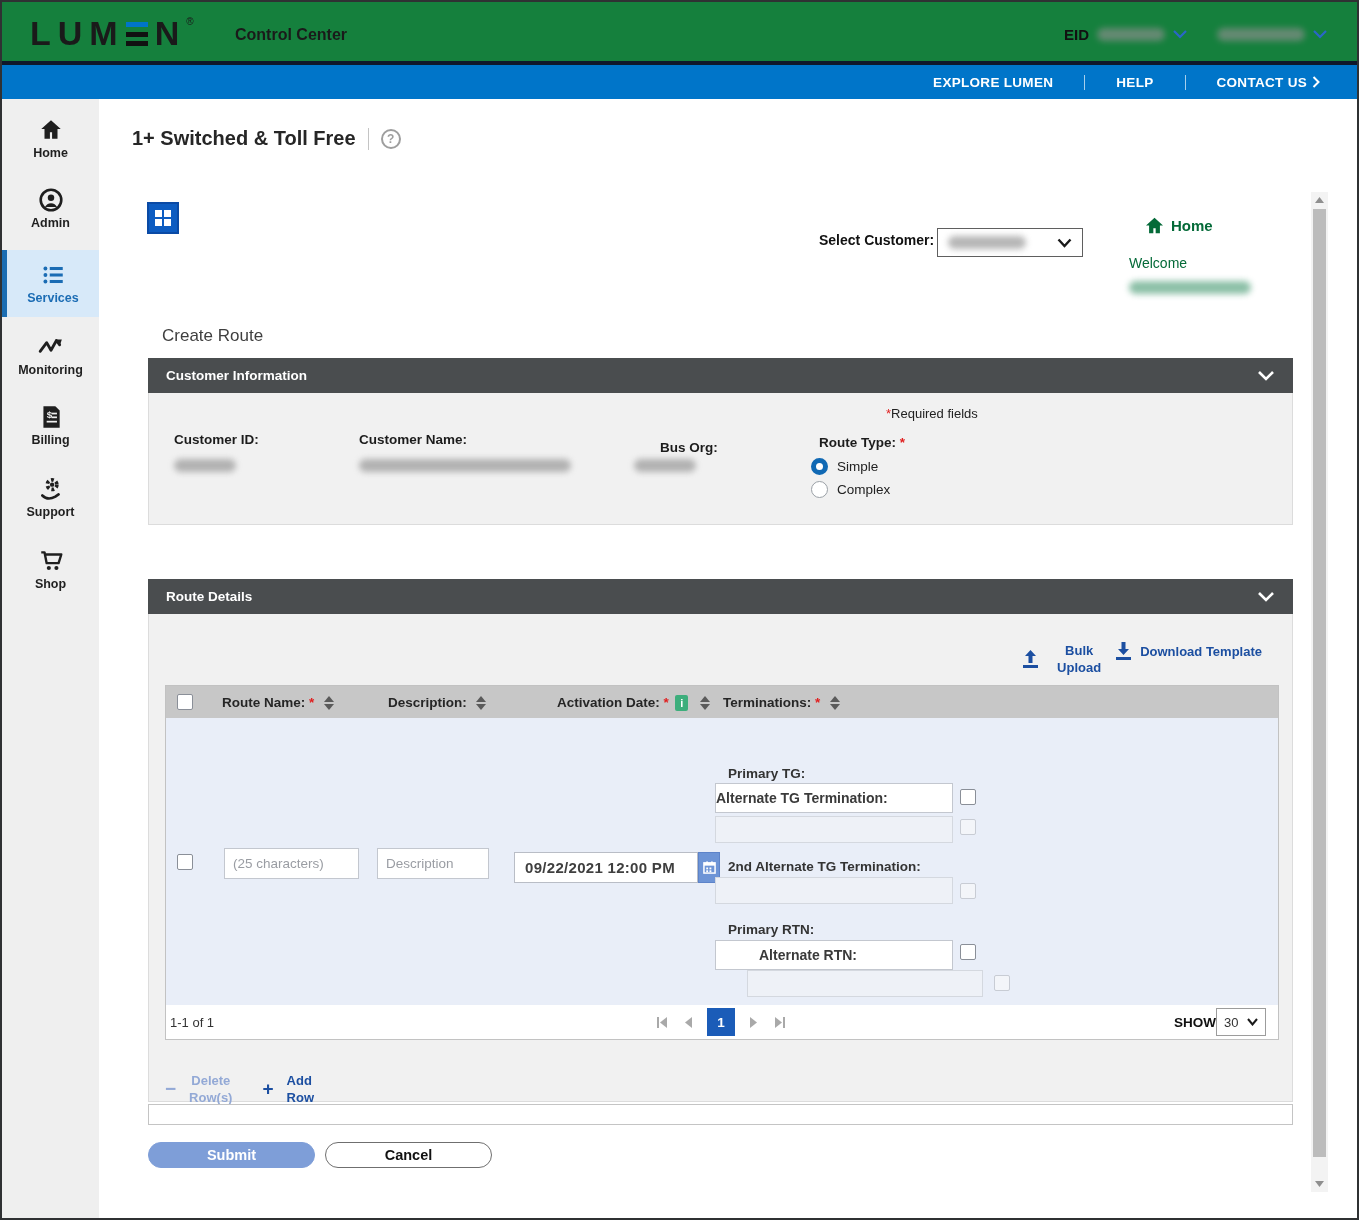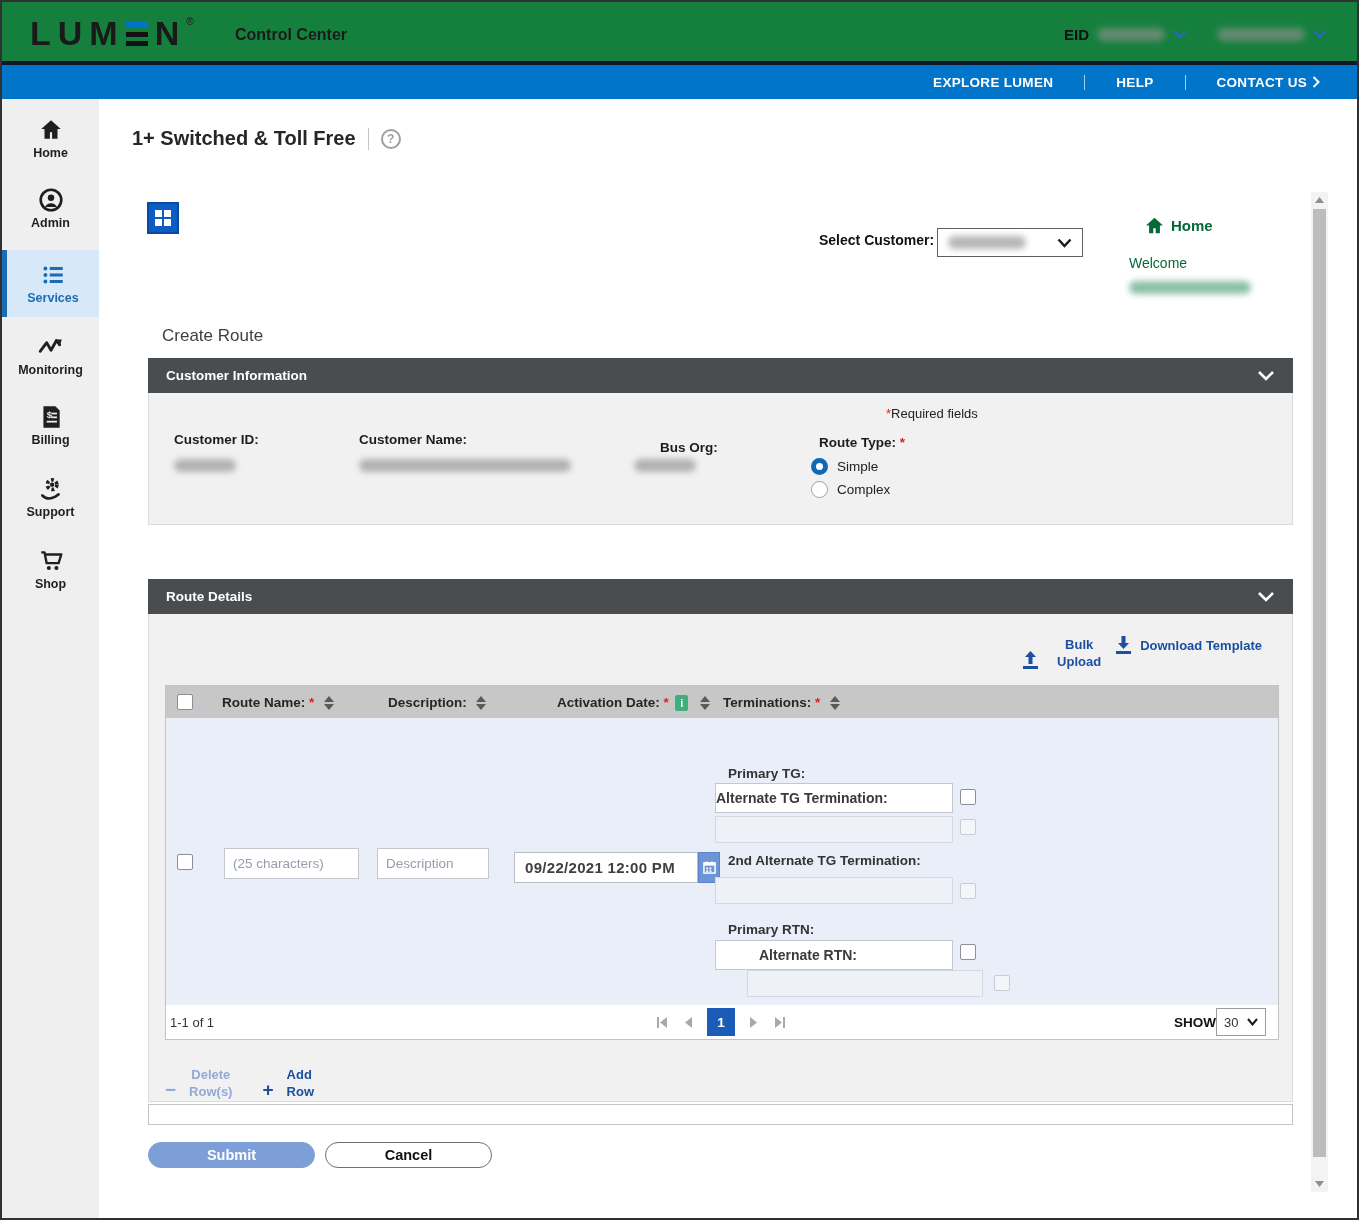--- a/index.html
+++ b/index.html
@@ -104,21 +104,21 @@
   .pag-range { font-size:13px; color:#333; margin-left:4px; }
   .pag-center { position:absolute; left:490px; display:flex; align-items:center; gap:14px; }
   .pag-ic { color:#a9a9a9; cursor:pointer; display:flex; }
   .pag-page { width:28px; height:28px; background:#1b5cb8; color:#fff; font-size:13.5px; font-weight:bold; display:flex; align-items:center; justify-content:center; cursor:pointer; }
   .pag-right { position:absolute; right:12px; display:flex; align-items:center; gap:0; }
   .show-lbl { font-size:13.5px; font-weight:bold; color:#111; }
   .show-sel { width:50px; height:28px; background:#fff; border:1px solid #9c9c9c; display:flex; align-items:center; justify-content:space-between; padding:0 7px; font-size:13px; color:#333; cursor:pointer; }
 
   
   .row-actions { position:absolute; left:16px; top:452px; display:flex; align-items:flex-start; gap:30px; }
-  .act { display:flex; align-items:flex-end; gap:13px; cursor:pointer; }
+  .act { display:flex; align-items:center; gap:13px; cursor:pointer;margin-top:6px; }
   .act .glyph { font-size:19px; font-weight:bold; line-height:20px; }
   .act .two-line { font-size:13px; font-weight:bold; line-height:17px; }
   .act.disabled { color:#93a9d6; }
   .act.enabled { color:#1c4fa1; }
 
   .footer-strip { position:absolute; left:49px; top:1005px; width:1145px; height:21px; background:#fff; border:1px solid #c4c4c4; }
 
   .btn { position:absolute; top:1043px; width:167px; height:26px; font-size:14.5px; font-weight:bold; display:flex; align-items:center; justify-content:center; cursor:pointer; font-family:"Liberation Sans", sans-serif;border-radius:13px; }
   .btn.submit { left:49px; background:#7e9ed8; color:#fff; border:1px solid #7e9ed8; }
   .btn.cancel { left:226px; background:#fff; color:#111; border:1px solid #6f6f6f; }
@@ -377,21 +377,21 @@
 
           <div class="term-label" style="left:562px; top:48px;">Primary TG:</div>
           <div class="white-box" style="position:absolute; left:549px; top:65px; width:238px; ">
             <span>Alternate TG Termination:</span>
           </div>
           <span class="cb" style="position:absolute; left:794px; top:71px;"></span>
 
           <div class="gray-input" style="position:absolute; left:549px; top:98px; width:238px;"></div>
           <span class="cb dis" style="position:absolute; left:794px; top:101px;"></span>
 
-          <div class="term-label" style="left:562px; top:135px;">2nd Alternate TG Termination:</div>
+          <div class="term-label" style="left:562px; top:141px;">2nd Alternate TG Termination:</div>
           <div class="gray-input" style="position:absolute; left:549px; top:159px; width:238px;"></div>
           <span class="cb dis" style="position:absolute; left:794px; top:165px;"></span>
 
           <div class="term-label" style="left:562px; top:204px;">Primary RTN:</div>
           <div class="white-box" style="position:absolute; left:549px; top:222px; width:238px; padding-left:43px;">
             <span>Alternate RTN:</span>
           </div>
           <span class="cb" style="position:absolute; left:794px; top:226px;"></span>
 
           <div class="gray-input" style="position:absolute; left:581px; top:252px; width:236px;"></div>

